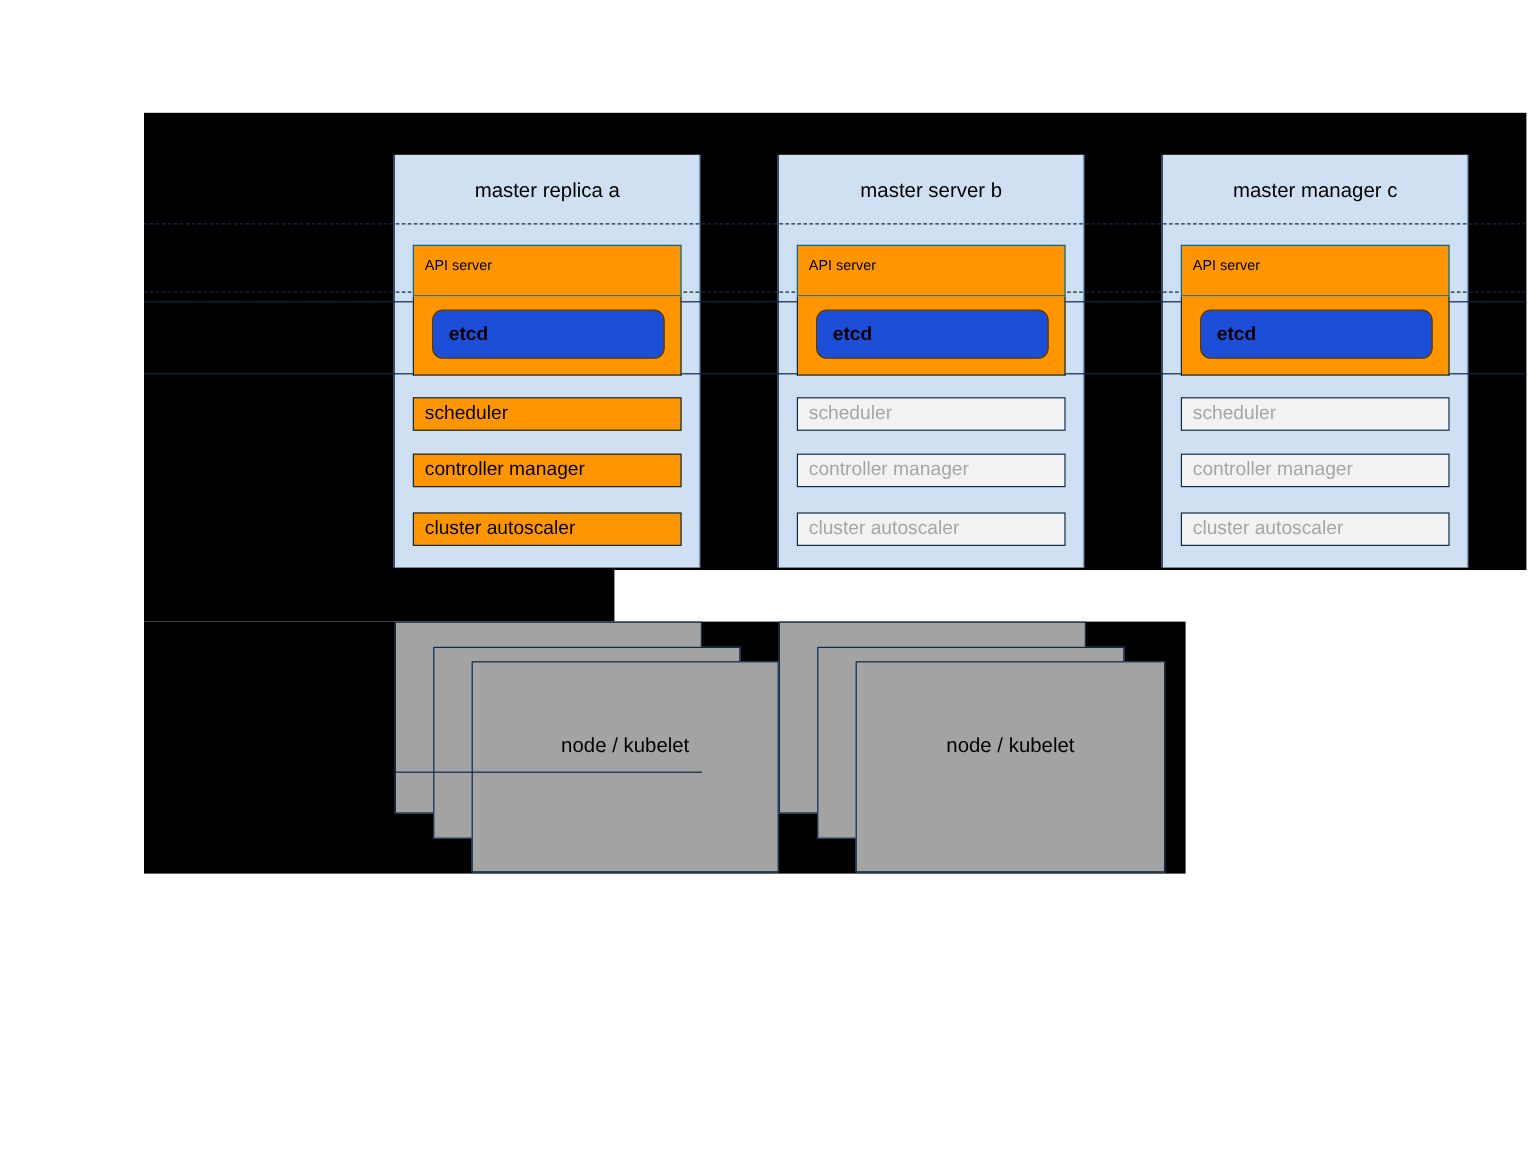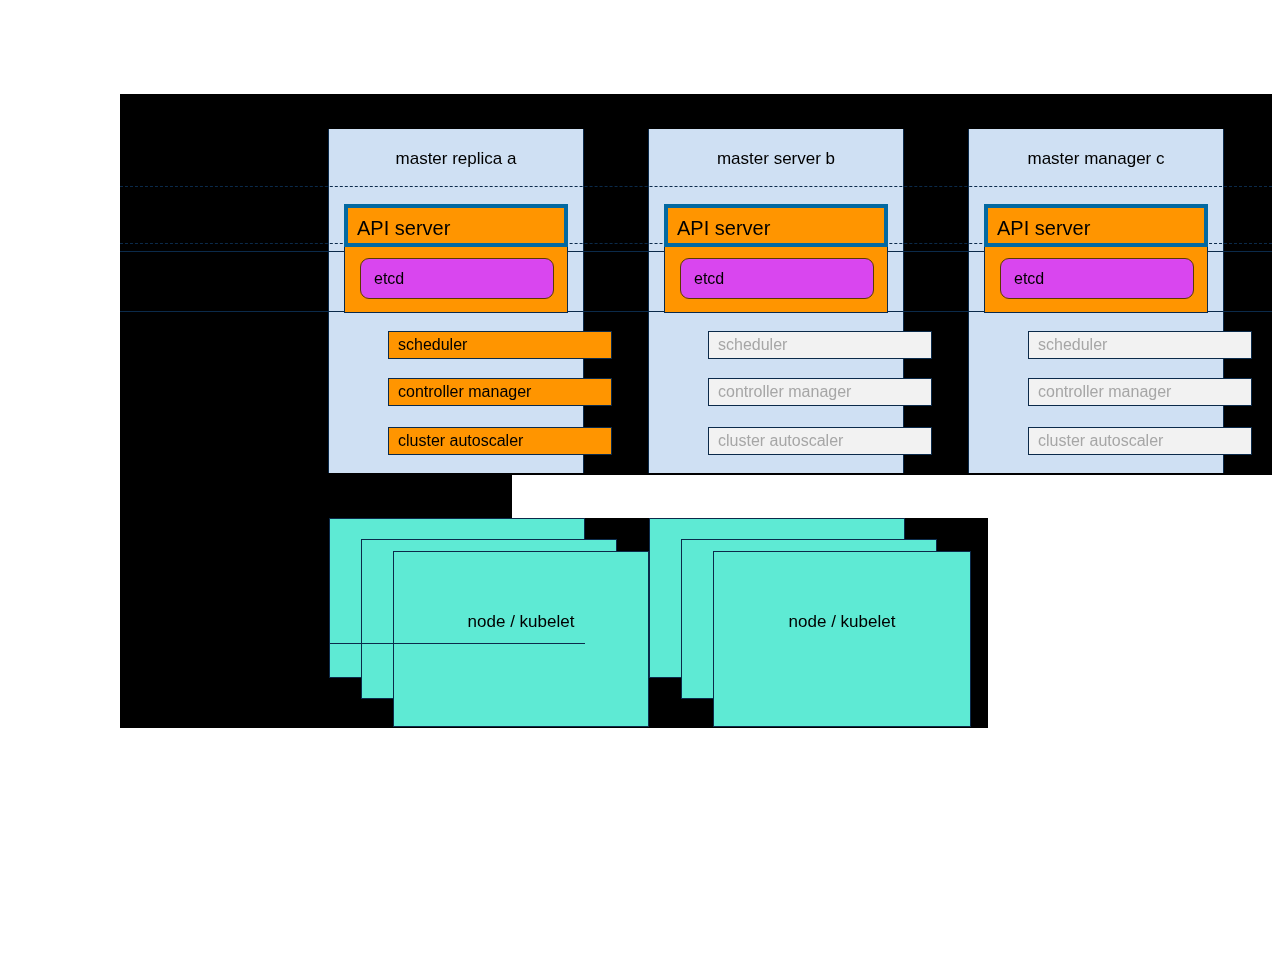--- a/index.html
+++ b/index.html
@@ -38,49 +38,49 @@
     border-top:1px solid #0b2a4a;
   }
 
   .comp{
     position:absolute;box-sizing:border-box;
     border:1px solid #0b2a4a;
     font-size:16px;
     display:flex;align-items:center;
     padding-left:9px;
     white-space:nowrap;
-    margin-left:44px;
   }
   .comp.active{background:#ff9500;color:#000000;}
   .comp.inactive{background:#f2f2f2;color:#a6a6a6;}
 
   .apiserver{
     position:absolute;box-sizing:border-box;
-    background:#ff9500;border:4px solid #0369a1;
-    font-size:20px;color:#000;
+    background:#ff9500;border:1px solid #0369a1;
+    font-size:12px;color:#000;
     padding:9px 0 3px 9px;
     white-space:nowrap;
   }
   .etcdwrap{
     position:absolute;box-sizing:border-box;
     background:#ff9500;border:1px solid #0b2a4a;border-top:none;
   }
   .etcd{
     position:absolute;box-sizing:border-box;
-    background:#d946ef;border:1px solid #5a3a00;
+    background:#1d4ed8;border:1px solid #5a3a00;
     border-radius:9px;
     font-size:16px;color:#000;
     display:flex;align-items:center;padding-left:13px;
     white-space:nowrap;
+    font-weight:bold;
   }
 
   
   .nodecard{
     position:absolute;box-sizing:border-box;
-    background:#5eead4;border:1px solid #0b2a4a;
+    background:#a3a3a3;border:1px solid #0b2a4a;
   }
   .nodelabel{
     position:absolute;left:0;right:0;top:60px;
     text-align:center;font-size:17px;color:#000;white-space:nowrap;
   }
 </style>
 </head>
 <body>
 
 <div id="stage">

